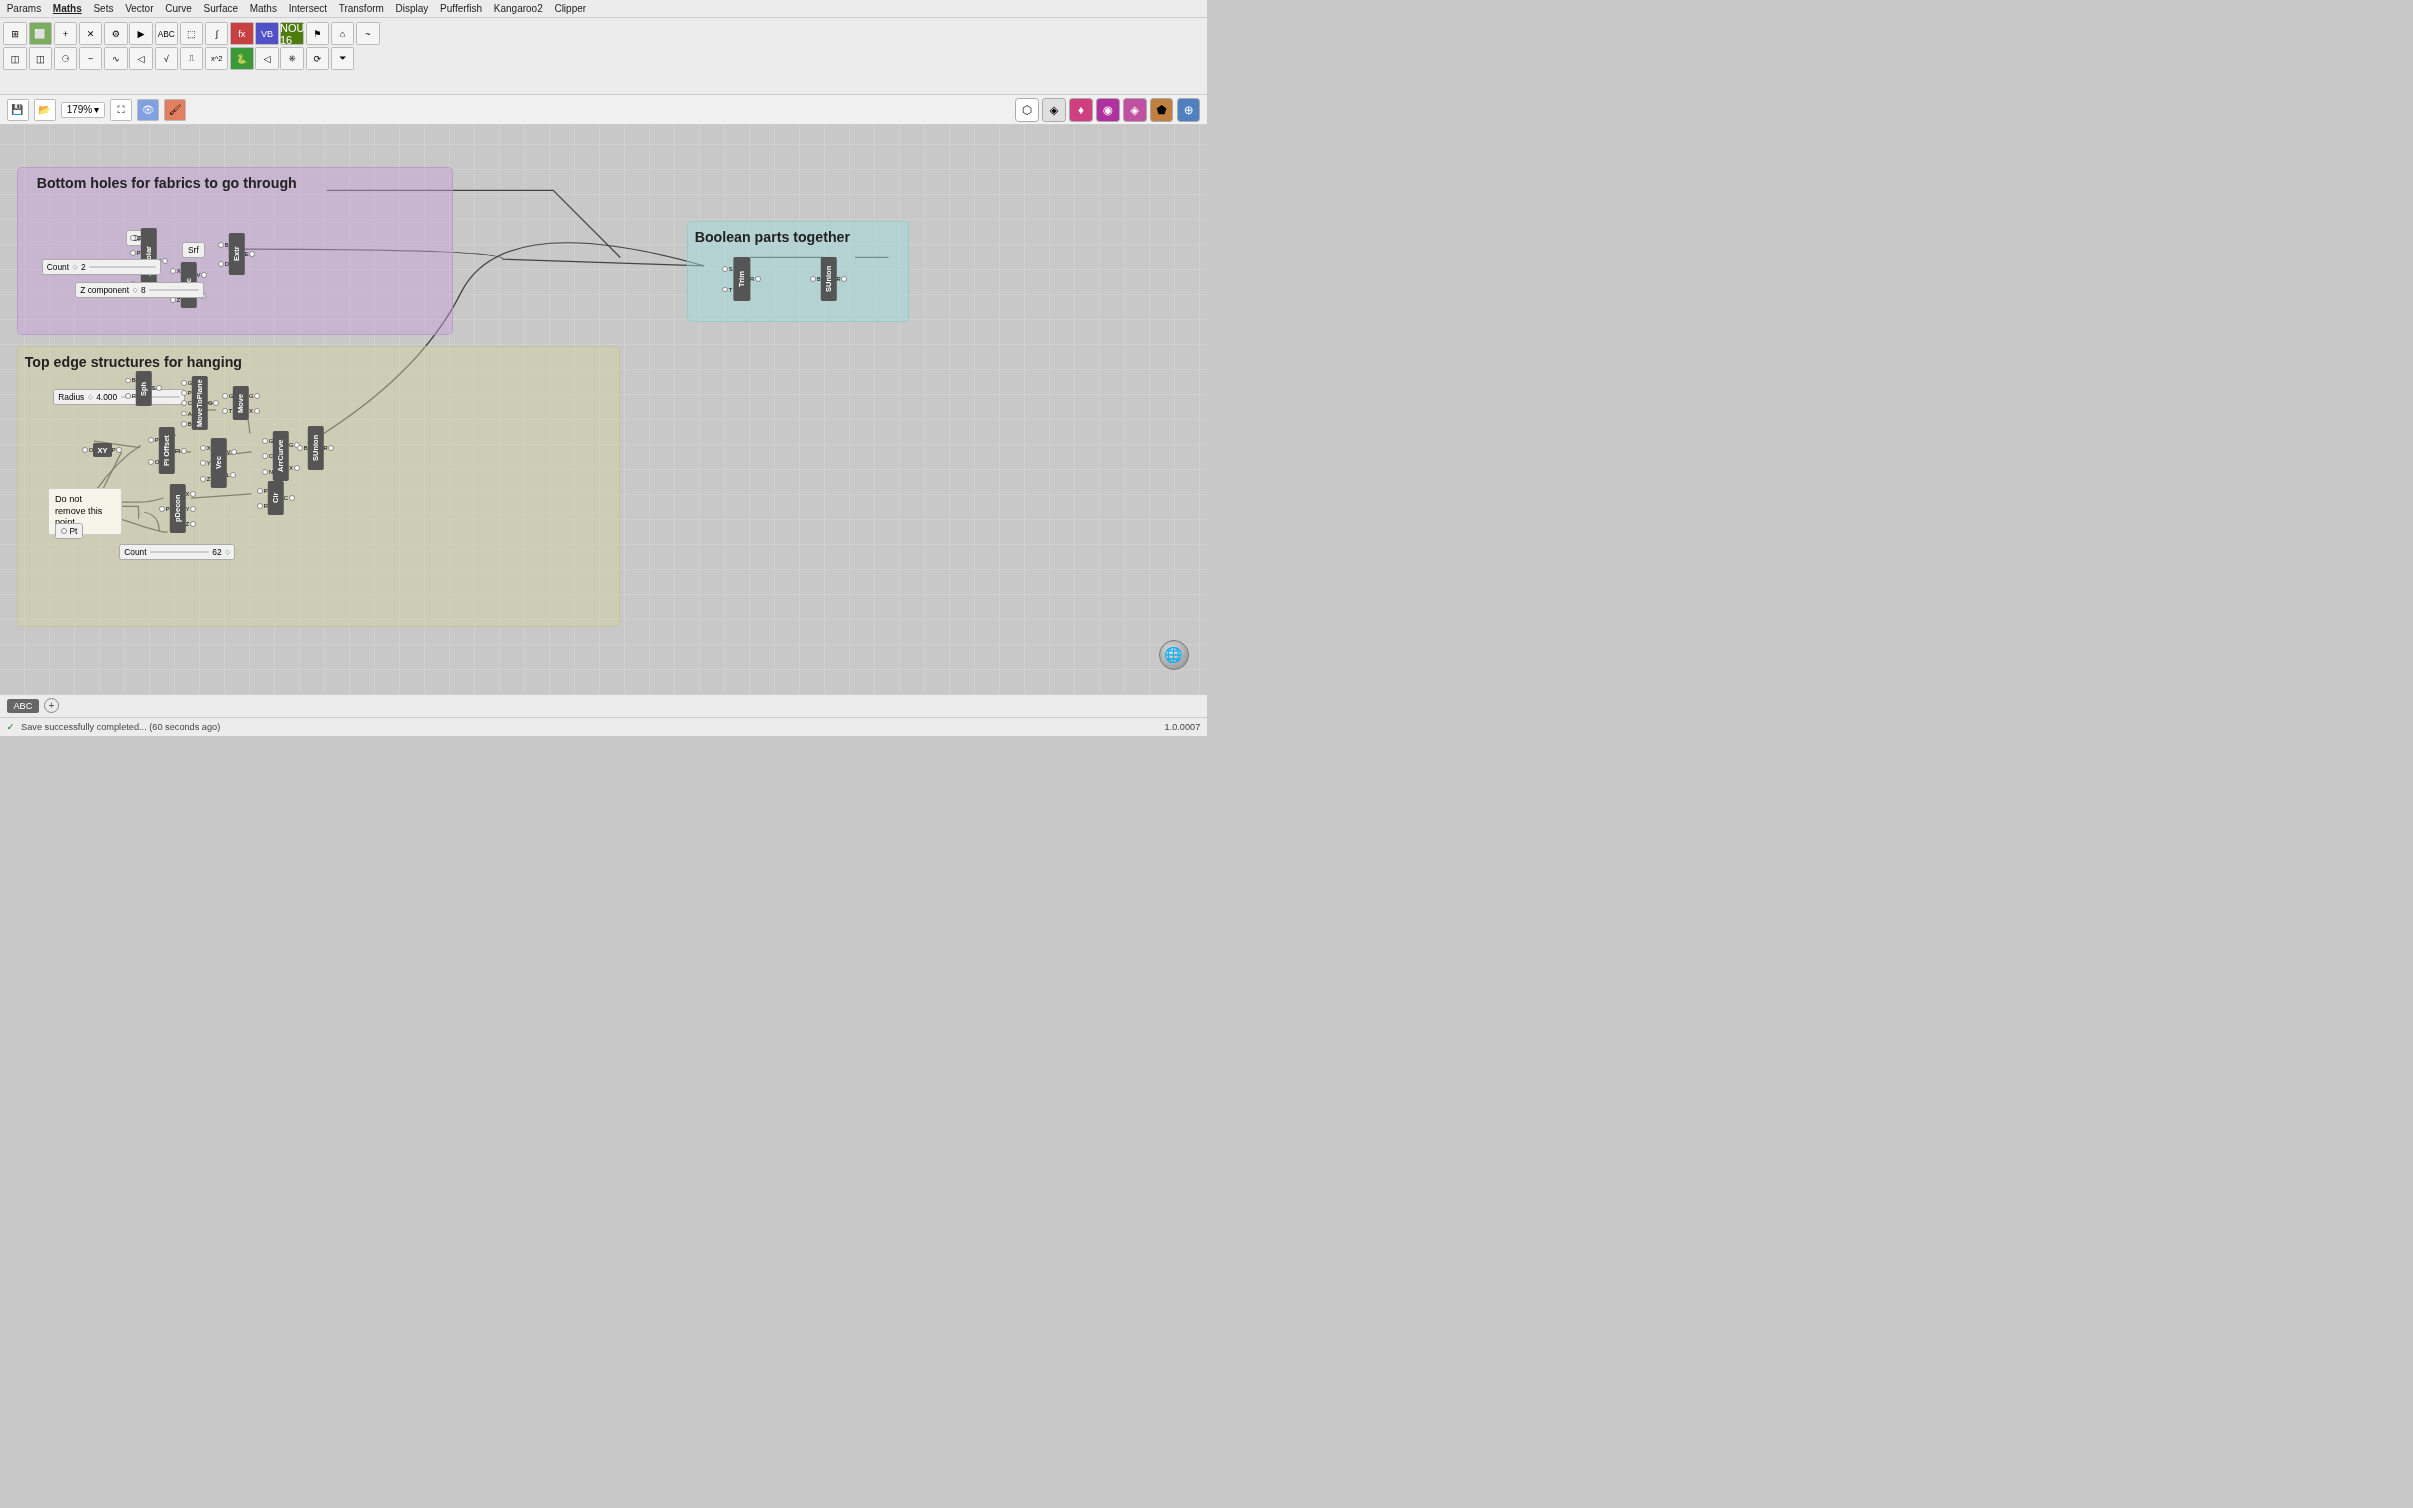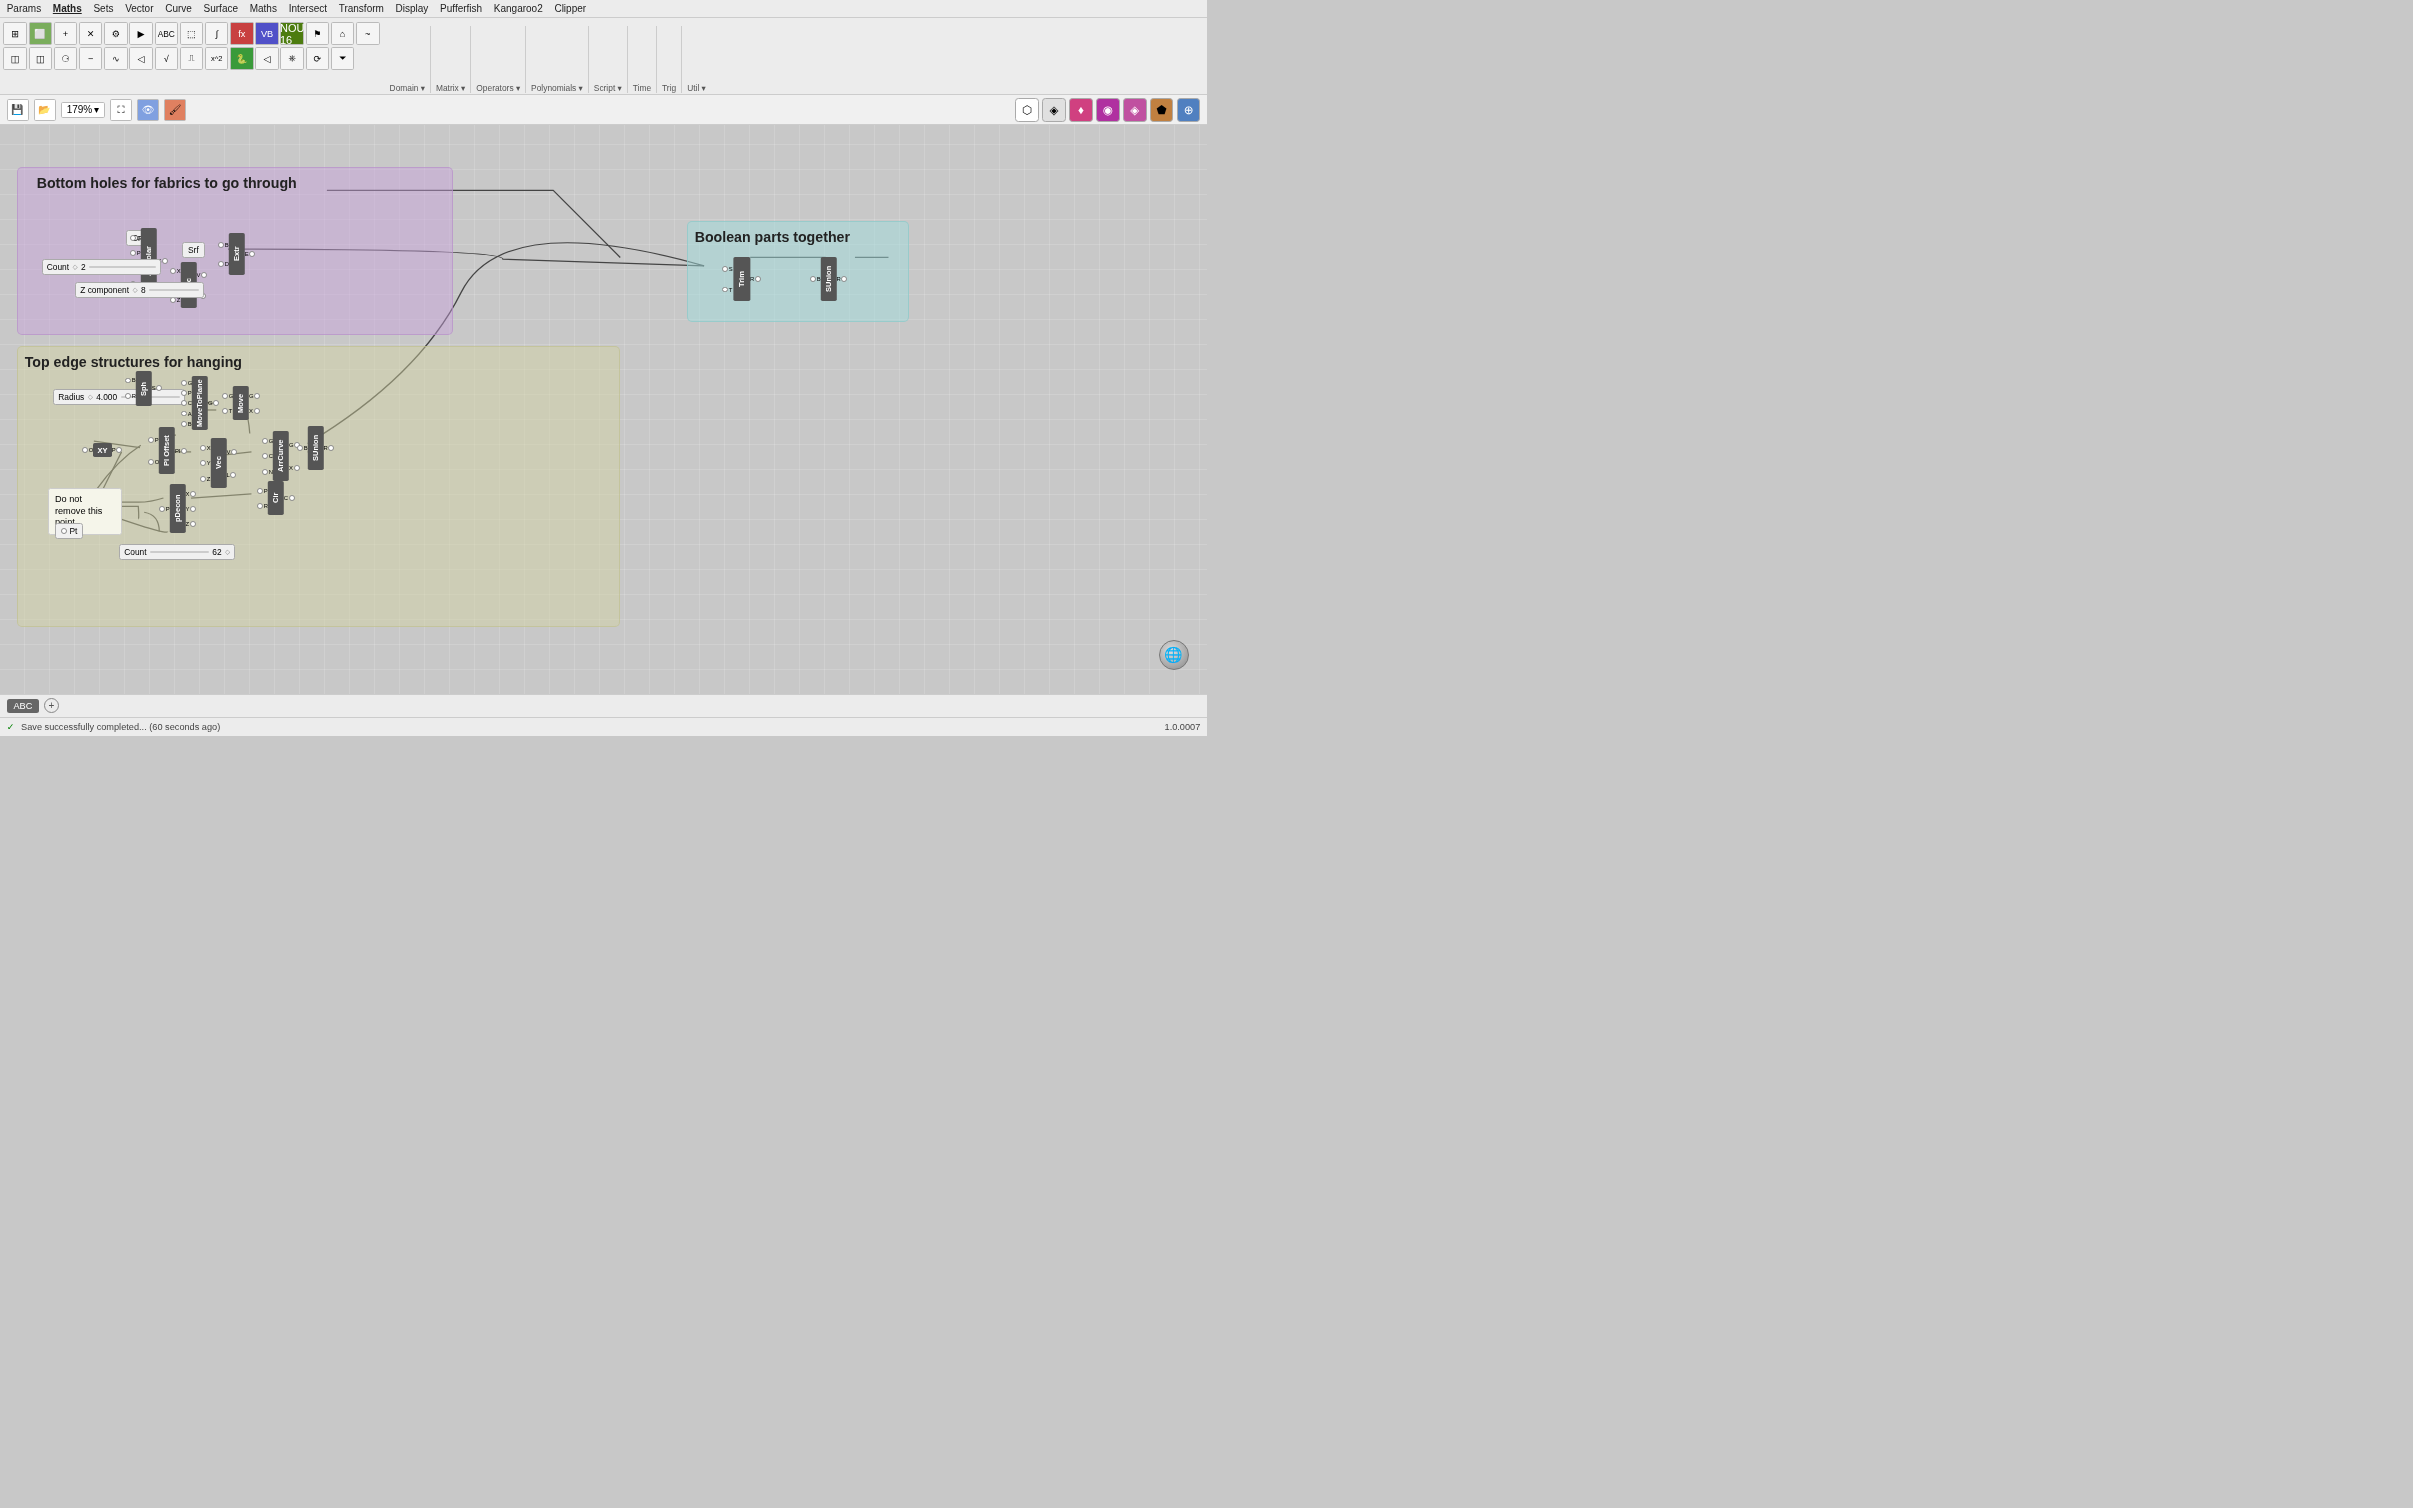--- a/index.html
+++ b/index.html
@@ -97,30 +97,20 @@
         <div class="toolbar-btn">⎍</div>
         <div class="toolbar-btn" style="font-size:7.5px;">x^2</div>
         <div class="toolbar-btn" style="background:#3a9a3a; color:white;">🐍</div>
         <div class="toolbar-btn">◁</div>
         <div class="toolbar-btn">⎈</div>
         <div class="toolbar-btn">⟳</div>
         <div class="toolbar-btn">⏷</div>
       </div>
     </div>
 
-    <div style="display:flex; align-items:flex-end; height:100%; gap:0; margin-left:3.4px; margin-top:auto;">
-      <div style="font-size:8.4px; color:#555; border-right:0.8px solid #ccc; padding:0 5px; padding-top:57px;">Domain ▾</div>
-      <div style="font-size:8.4px; color:#555; border-right:0.8px solid #ccc; padding:0 5px; padding-top:57px;">Matrix ▾</div>
-      <div style="font-size:8.4px; color:#555; border-right:0.8px solid #ccc; padding:0 5px; padding-top:57px;">Operators ▾</div>
-      <div style="font-size:8.4px; color:#555; border-right:0.8px solid #ccc; padding:0 5px; padding-top:57px;">Polynomials ▾</div>
-      <div style="font-size:8.4px; color:#555; border-right:0.8px solid #ccc; padding:0 5px; padding-top:57px;">Script ▾</div>
-      <div style="font-size:8.4px; color:#555; border-right:0.8px solid #ccc; padding:0 5px; padding-top:57px;">Time</div>
-      <div style="font-size:8.4px; color:#555; border-right:0.8px solid #ccc; padding:0 5px; padding-top:57px;">Trig</div>
-      <div style="font-size:8.4px; color:#555; padding:0 5px; padding-top:57px;">Util ▾</div>
-    </div>
   </div>
 
   <div class="view-toolbar">
     <div class="view-btn btn-white">💾</div>
     <div class="view-btn btn-white">📂</div>
     <div class="zoom-display">
       <span>179%</span>
       <span>▾</span>
     </div>
     <div class="view-btn btn-white">⛶</div>

